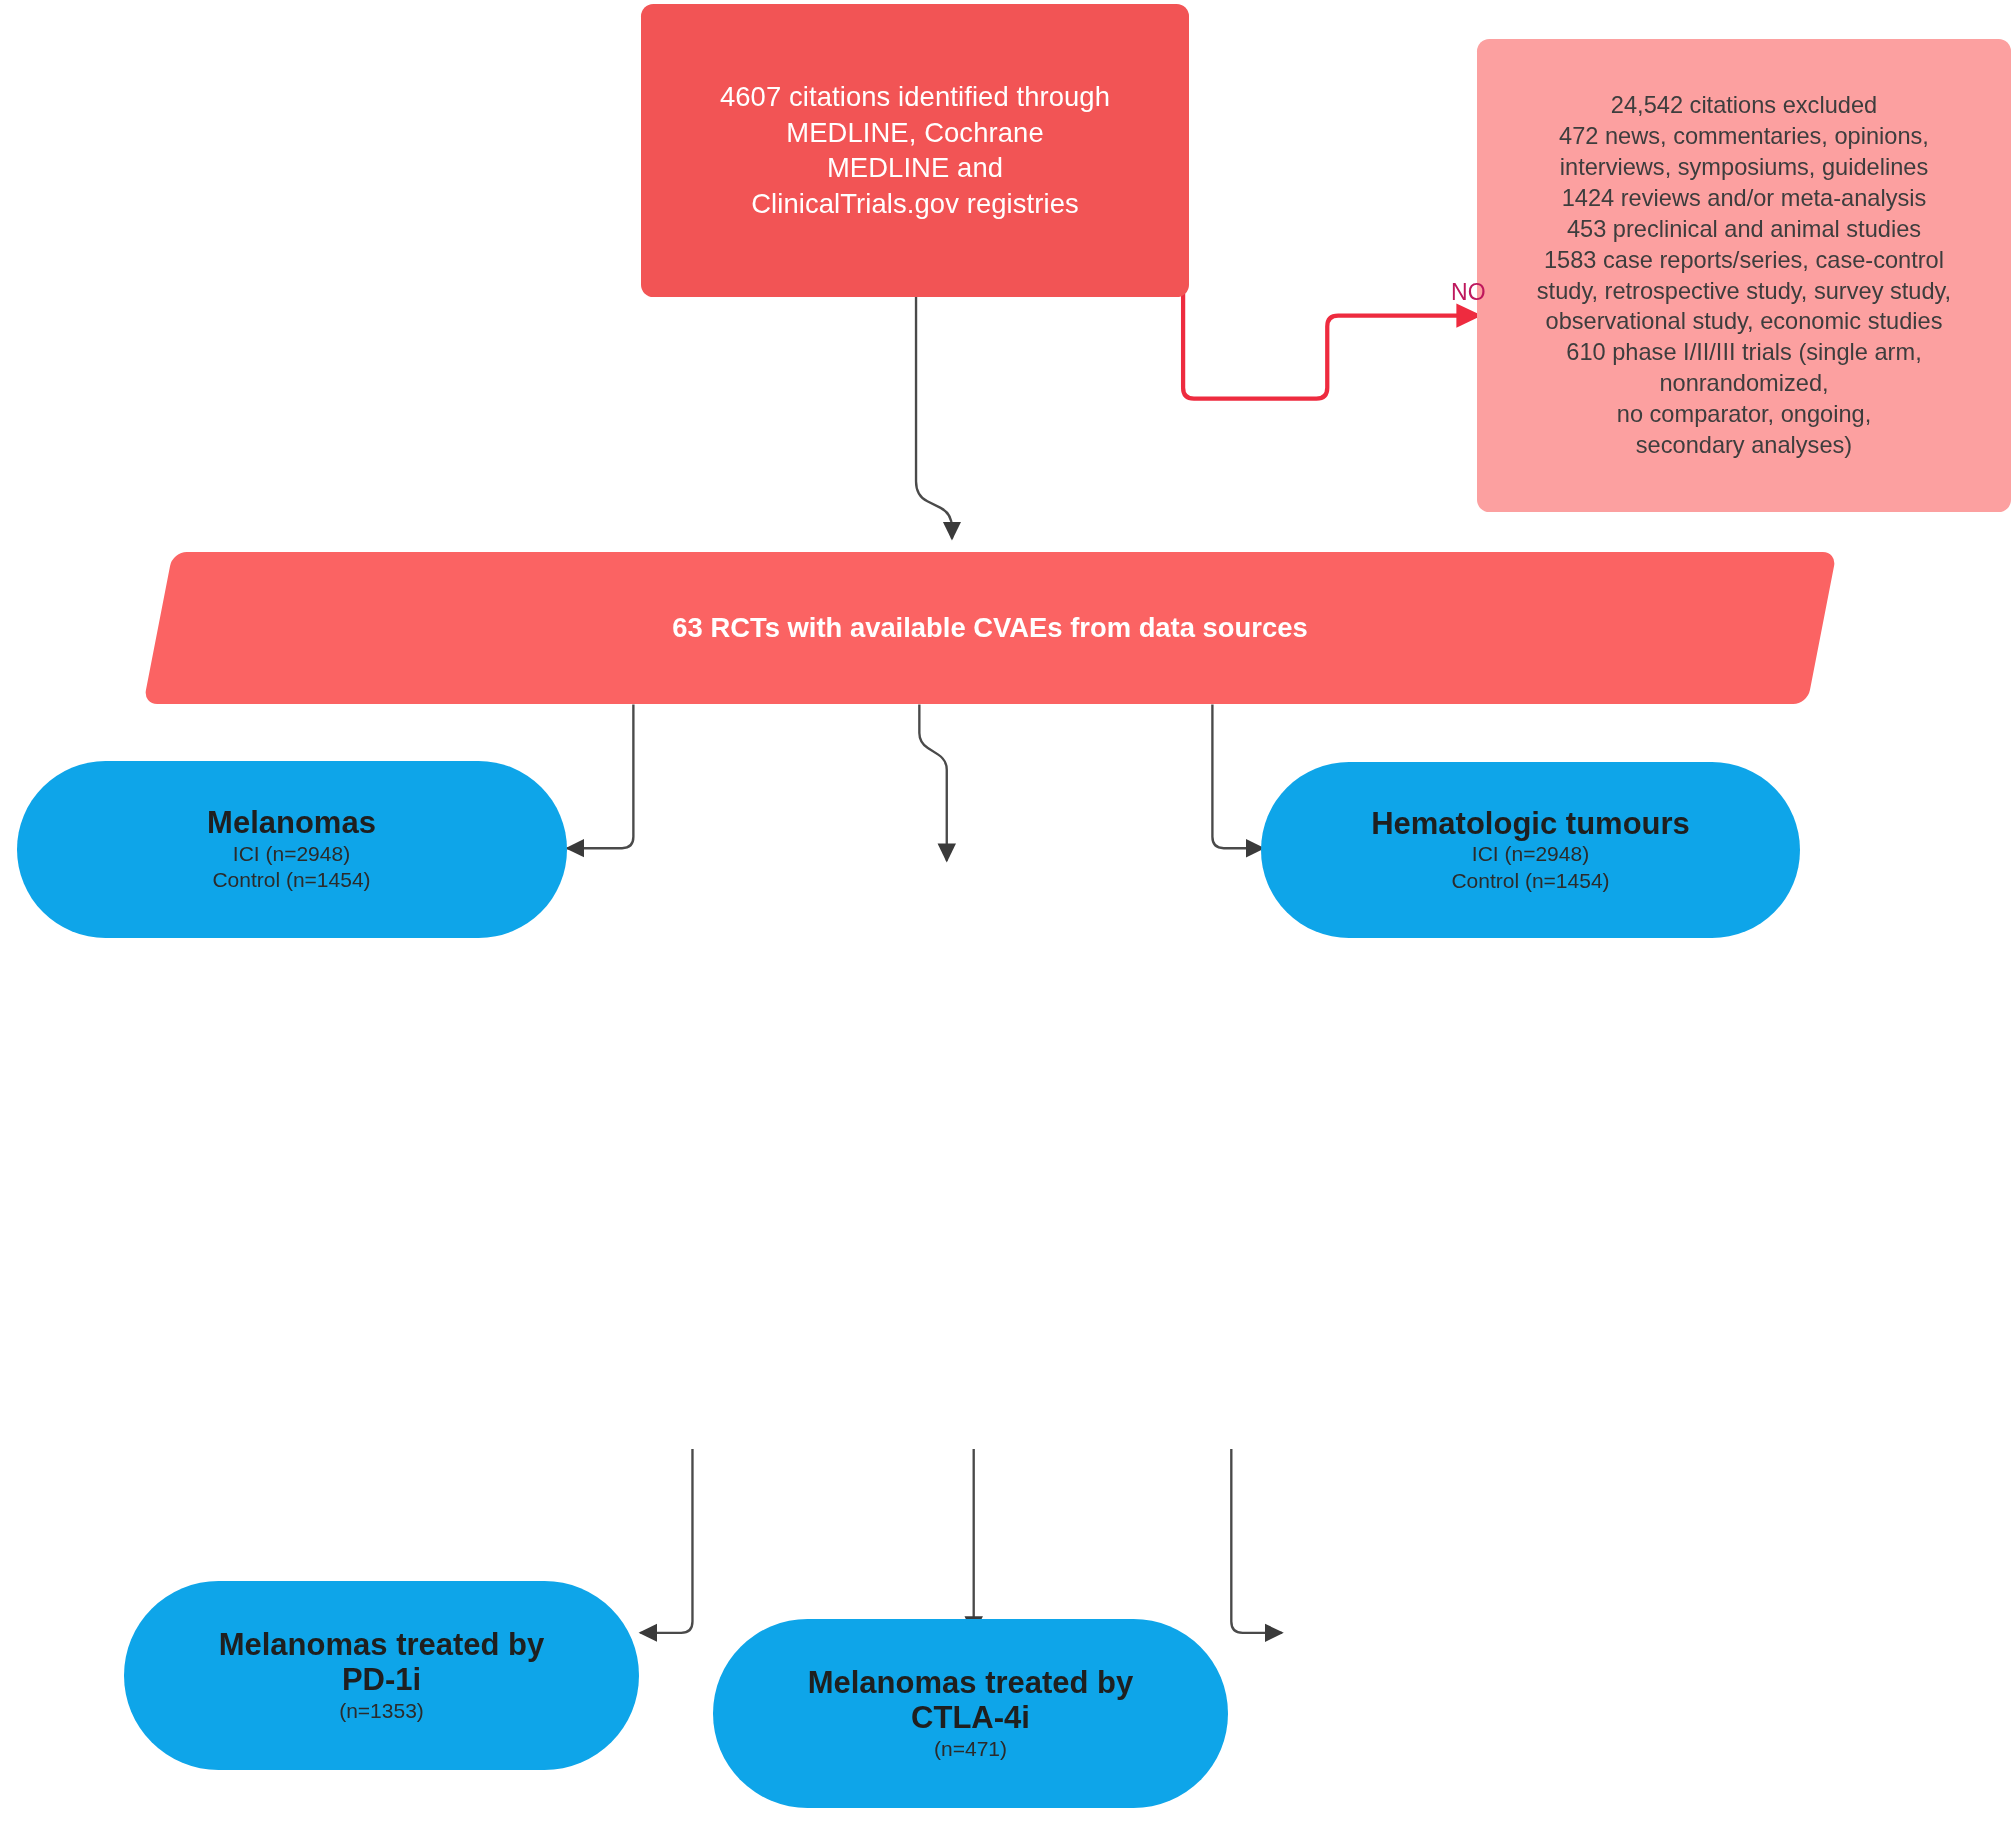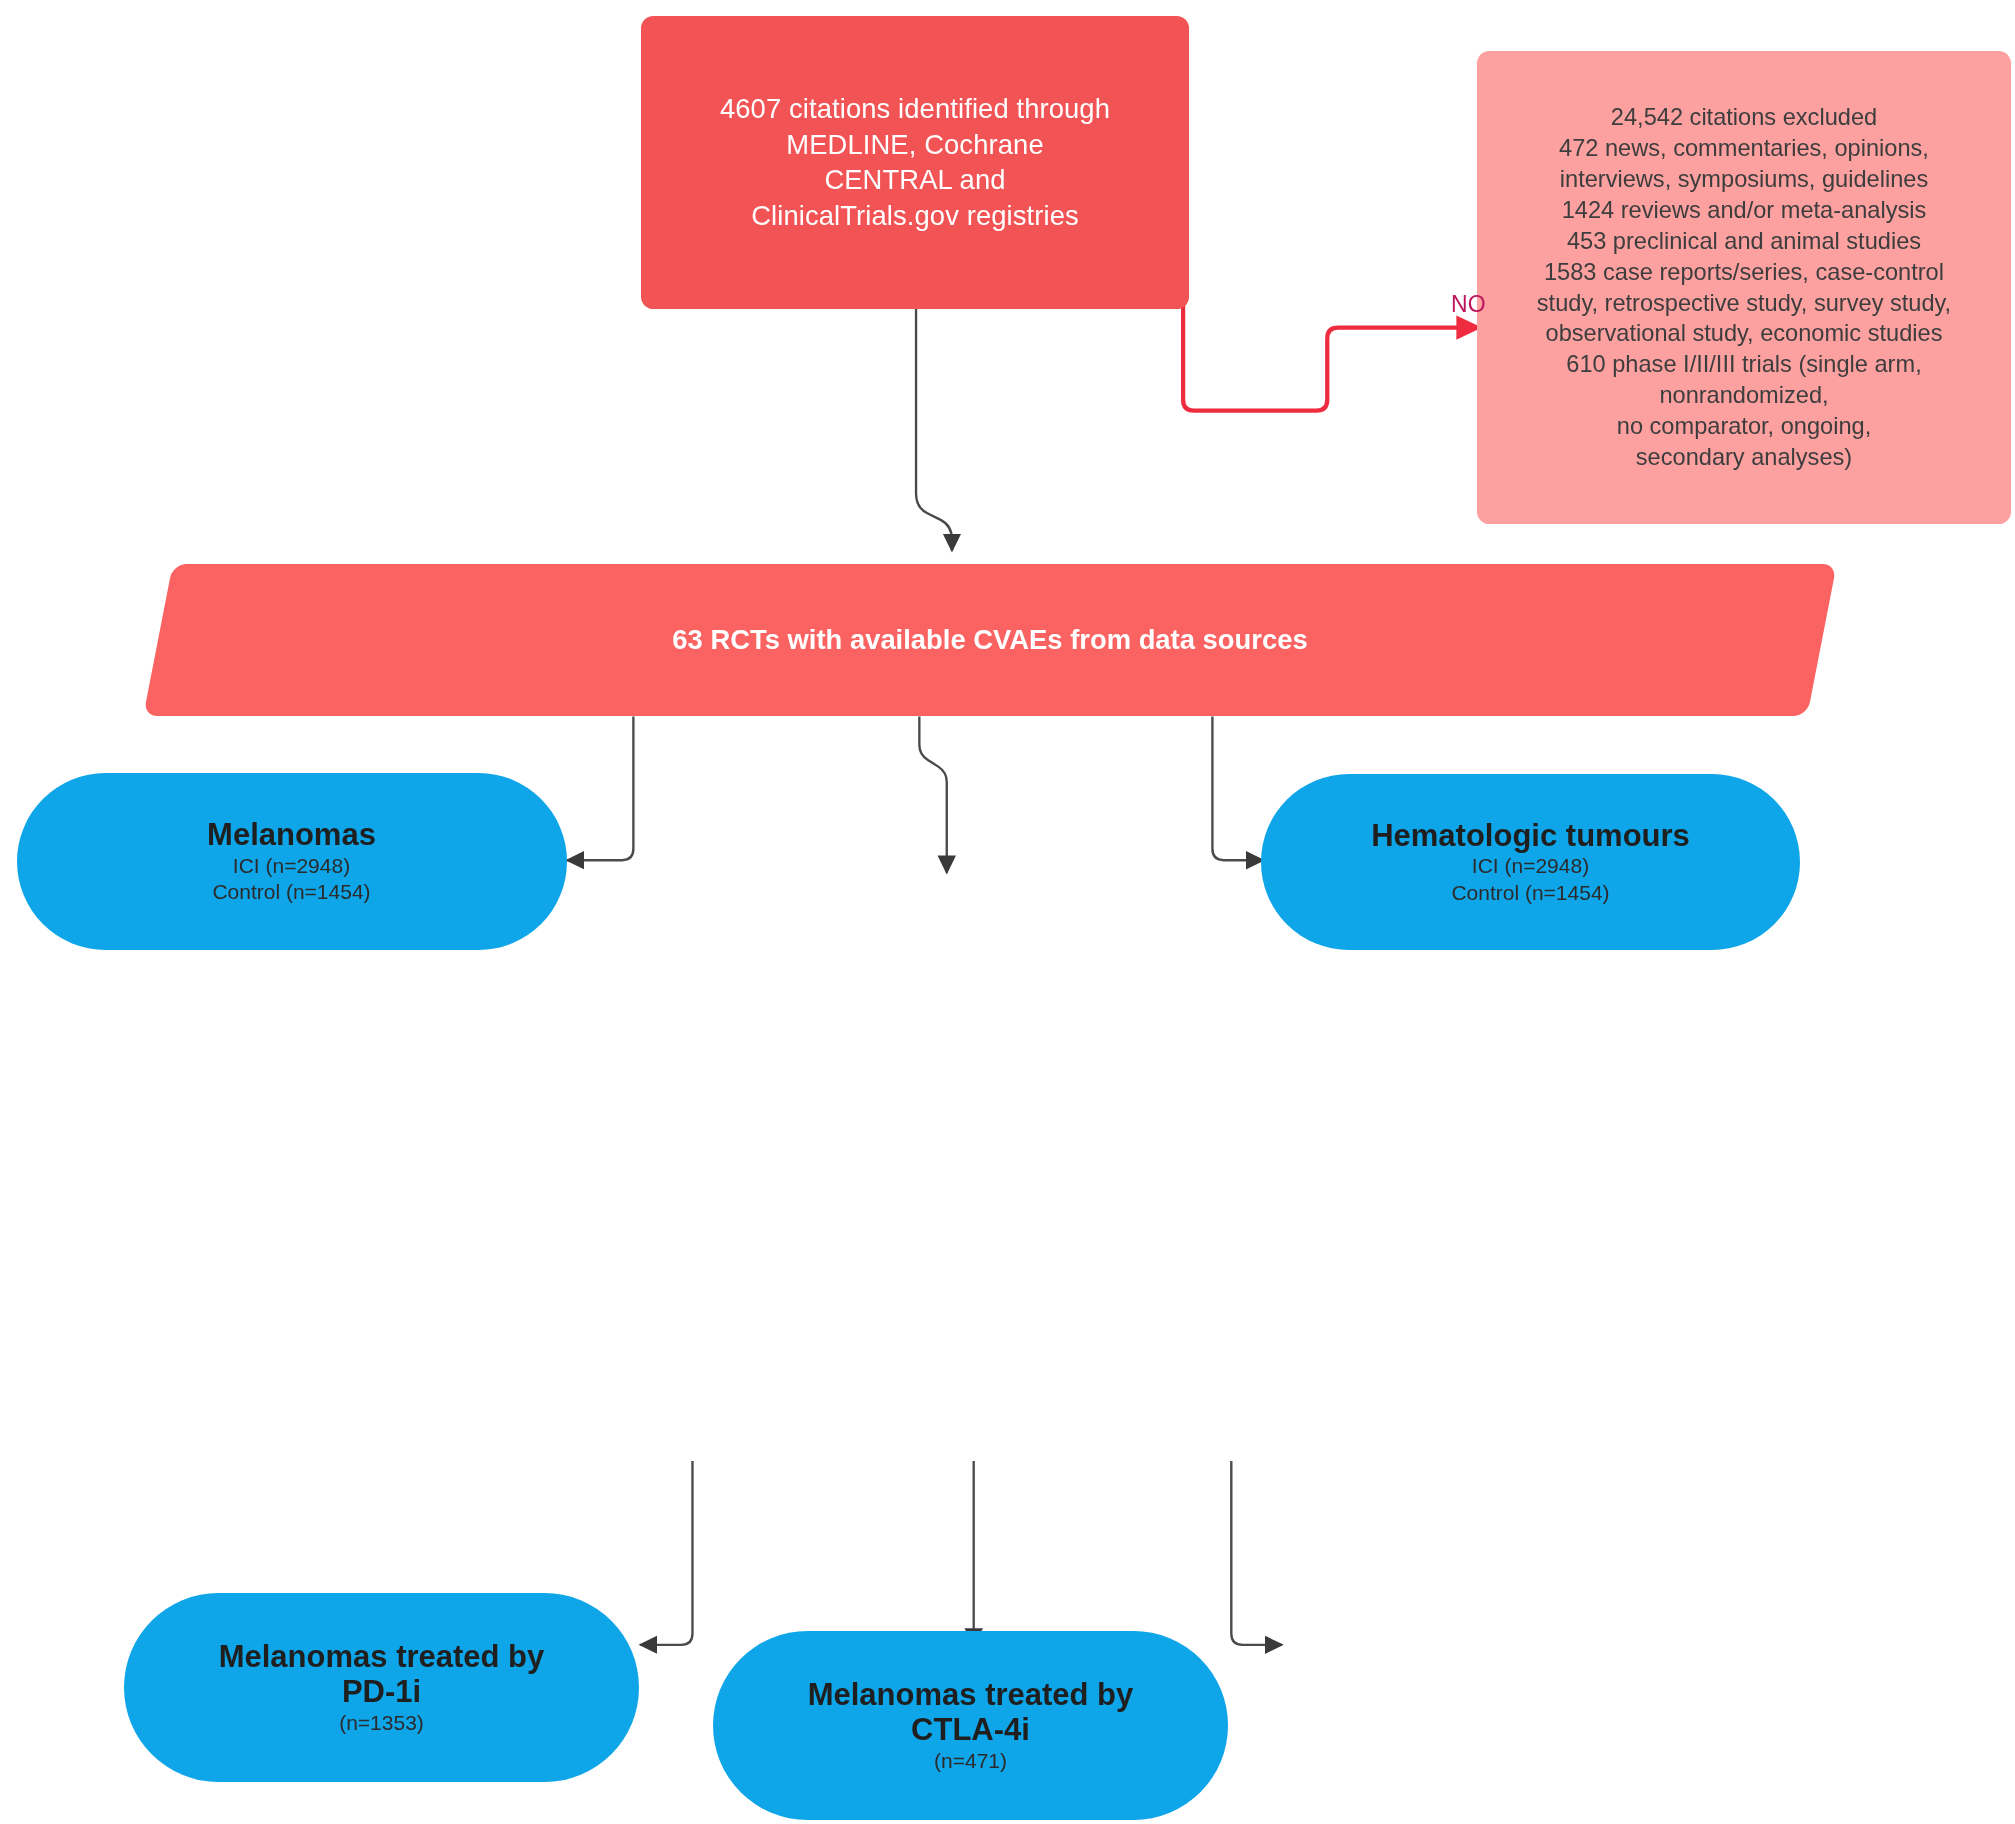--- a/index.html
+++ b/index.html
@@ -1,21 +1,21 @@
 <!DOCTYPE html>
 <html style="font-size:7.6px"><head>
 <meta charset="utf-8">
 <style>
   html,body{margin:0;padding:0;background:#ffffff;}
   body{
     font-family:"Liberation Sans", sans-serif;
     width:2015px;height:1825px;position:relative;overflow:hidden;
     -webkit-font-smoothing:antialiased;
   }
-  #stage{position:absolute;left:0;top:12px;width:2015px;height:1726px;}
+  #stage{position:absolute;left:0;top:0;width:2015px;height:1726px;}
 
   
   .node{position:absolute;box-sizing:border-box;display:flex;
         flex-direction:column;align-items:center;justify-content:center;
         text-align:center;}
 
   
   .box-red{
     background:#F25455;color:#ffffff;border-radius:12.3px;
     font-size:27.4px;line-height:1.30;letter-spacing:0.1px;padding:14px 19px;
@@ -83,21 +83,21 @@
     <path class="lk" d="M1465,3065 L1465,3430 Q1465,3454 1441,3454 L1355,3454" marker-end="url(#ah)"></path>
 
     <path class="lk" d="M2060,3065 L2060,3455" marker-end="url(#ah)"></path>
 
     <path class="lk" d="M2605,3065 L2605,3430 Q2605,3454 2629,3454 L2712,3454" marker-end="url(#ah)"></path>
   </svg>
 
   <div class="node box-red" style="left:641px;top:3.8px;width:548px;height:293px;">
     <div>4607 citations identified through</div>
     <div>MEDLINE, Cochrane</div>
-    <div>CENTRAL and</div>
+    <div>MEDLINE and</div>
     <div>ClinicalTrials.gov registries</div>
   </div>
 
   <div class="node box-pink" style="left:1477px;top:39px;width:534px;height:473px;">
     <div>24,542 citations excluded</div>
     <div>472 news, commentaries, opinions,</div>
     <div>interviews, symposiums, guidelines</div>
     <div>1424 reviews and/or meta-analysis</div>
     <div>453 preclinical and animal studies</div>
     <div>1583 case reports/series, case-control</div>

